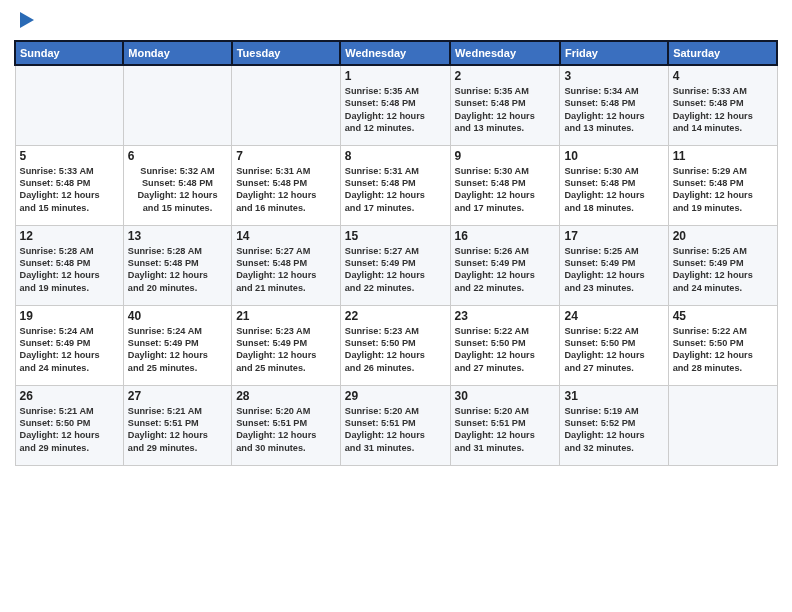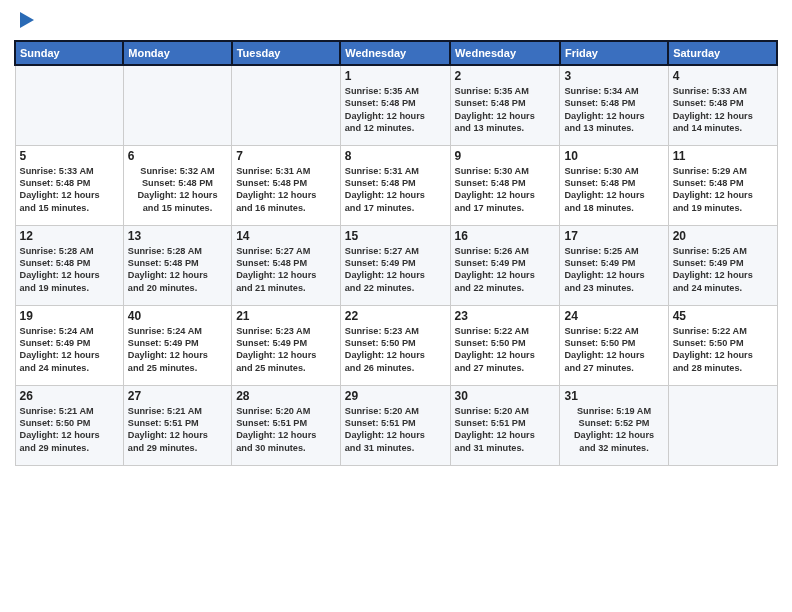--- a/index.html
+++ b/index.html
@@ -347,21 +347,21 @@
           </td>
           <td>
             <span class="day-number">30</span>
             <div class="day-info" style="white-space: pre-line;">Sunrise: 5:20 AM
 Sunset: 5:51 PM
 Daylight: 12 hours
 and 31 minutes.</div>
           </td>
           <td>
             <span class="day-number">31</span>
-            <div class="day-info" style="white-space: pre-line; text-align: center;">Sunrise: 5:19 AM
+            <div class="day-info" style="white-space: pre-line;">Sunrise: 5:19 AM
 Sunset: 5:52 PM
 Daylight: 12 hours
 and 32 minutes.</div>
           </td>
           <td class="empty-cell"></td>
         </tr>
       </tbody>
   </table>
 </div>
 

